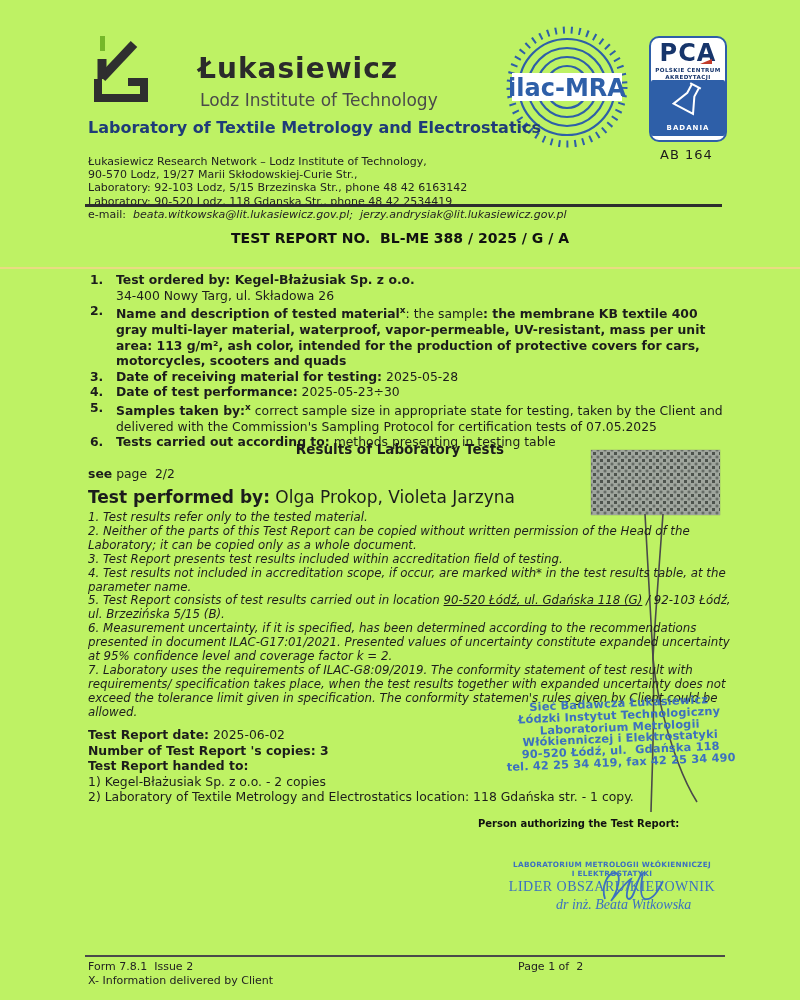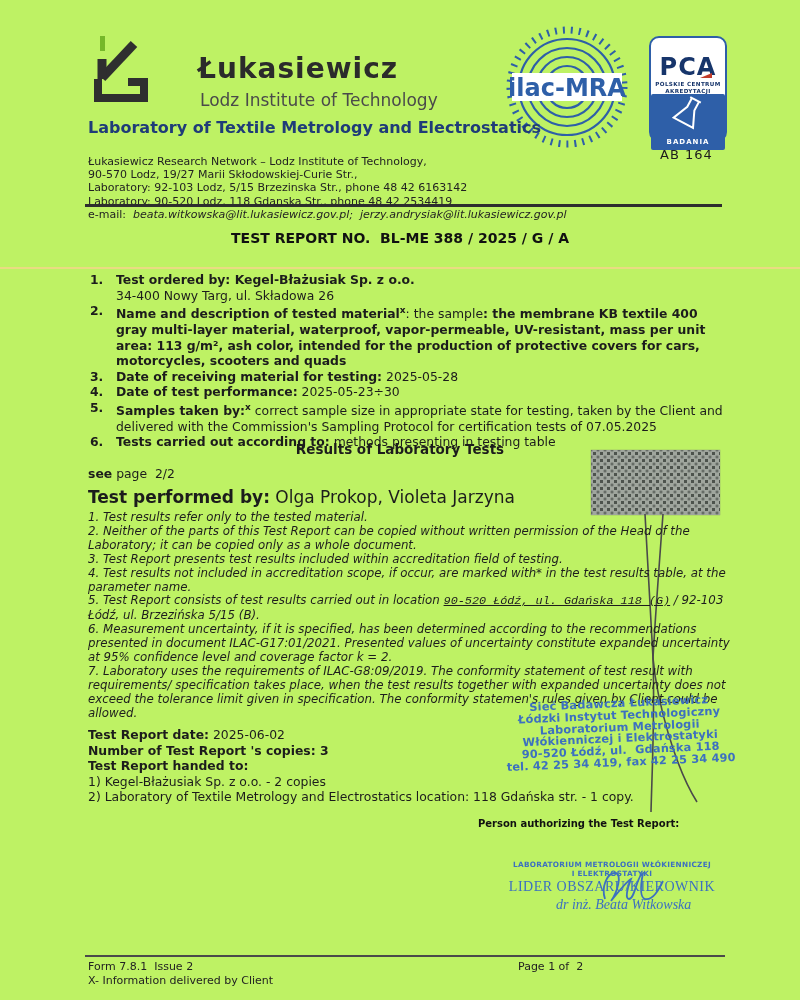--- a/index.html
+++ b/index.html
@@ -12,21 +12,21 @@
   #brand-name{left:198px;top:52px;font-size:28px;font-weight:bold;color:#2b2b2b;letter-spacing:1px;}
   #brand-sub{left:200px;top:90px;font-size:17px;color:#4a4a4a;}
   #lab-title{left:88px;top:118px;font-size:16px;font-weight:bold;color:#1f3c78;}
   #addr{left:88px;top:155px;font-size:11px;line-height:13.2px;color:#222;}
   .email-it{font-style:italic;}
   #head-rule{left:85px;top:204px;width:637px;height:3px;background:#2e2e2e;}
 
   
   #ilac{left:506px;top:26px;}
   #pca{left:649px;top:36px;width:78px;height:106px;border:2px solid #2e5fa8;border-radius:10px;background:#fff;box-sizing:border-box;text-align:center;}
-  #pca-acro{font-size:24px;font-weight:bold;color:#17356b;line-height:24px;margin-top:17px;letter-spacing:1px;position:relative;}
+  #pca-acro{font-size:24px;font-weight:bold;color:#17356b;line-height:24px;margin-top:3px;letter-spacing:1px;position:relative;}
   #pca-red{position:absolute;right:13px;bottom:1px;width:12px;height:5px;background:#c23b2a;clip-path:polygon(0 100%,100% 0,100% 100%);}
   .pca-small{font-size:5.6px;font-weight:bold;color:#17356b;letter-spacing:.4px;line-height:6.5px;}
   #pca-box{margin:0 auto 0;width:74px;height:56px;background:#2e5fa8;border-radius:2px;position:relative;}
   #pca-badge-label{position:absolute;bottom:4px;width:100%;text-align:center;font-size:7px;font-weight:bold;color:#fff;letter-spacing:1px;}
   #cert-number{left:660px;top:147px;font-size:13px;color:#1c1c1c;letter-spacing:1px;}
 
   
   #report-title{left:60px;top:230px;width:680px;text-align:center;font-size:14px;font-weight:bold;color:#111;}
   #yellow-line{left:0;top:267px;width:800px;height:2px;background:#e9db82;}
 
@@ -37,21 +37,21 @@
   .b{font-weight:bold;}
   sup{font-size:9px;font-weight:bold;}
 
   
   #results-heading{left:60px;top:441px;width:680px;text-align:center;font-size:13.5px;font-weight:bold;}
   #see-line{left:88px;top:466px;font-size:12.4px;}
   #performed-line{left:88px;top:487px;font-size:17px;}
 
   
   #notes{left:88px;top:511px;width:648px;font-size:11.8px;font-style:italic;line-height:13.9px;color:#1d1d1d;}
-  .u{text-decoration:underline;font-family:Liberation Mono, monospace;}
+  .u{text-decoration:underline;}
 
   
   #swatch{left:591px;top:450px;width:129px;height:65px;background-color:#a0a69e;
     background-image:radial-gradient(circle,#4d534d 1.7px,rgba(77,83,77,0) 2px),radial-gradient(circle,#5a605a 1.2px,rgba(90,96,90,0) 1.5px);
     background-size:7px 7px,7px 7px;background-position:0 0,3.5px 3.5px;box-shadow:0 0 1px #777;}
   #threads{left:595px;top:512px;pointer-events:none;}
 
   
   #stamp-address{left:500px;top:698px;width:240px;text-align:center;color:#3c70c0;font-weight:bold;font-size:11.3px;line-height:11.8px;transform:rotate(-2.5deg);letter-spacing:.2px;}
   #meta{left:88px;top:727px;font-size:12.4px;line-height:15.6px;}

